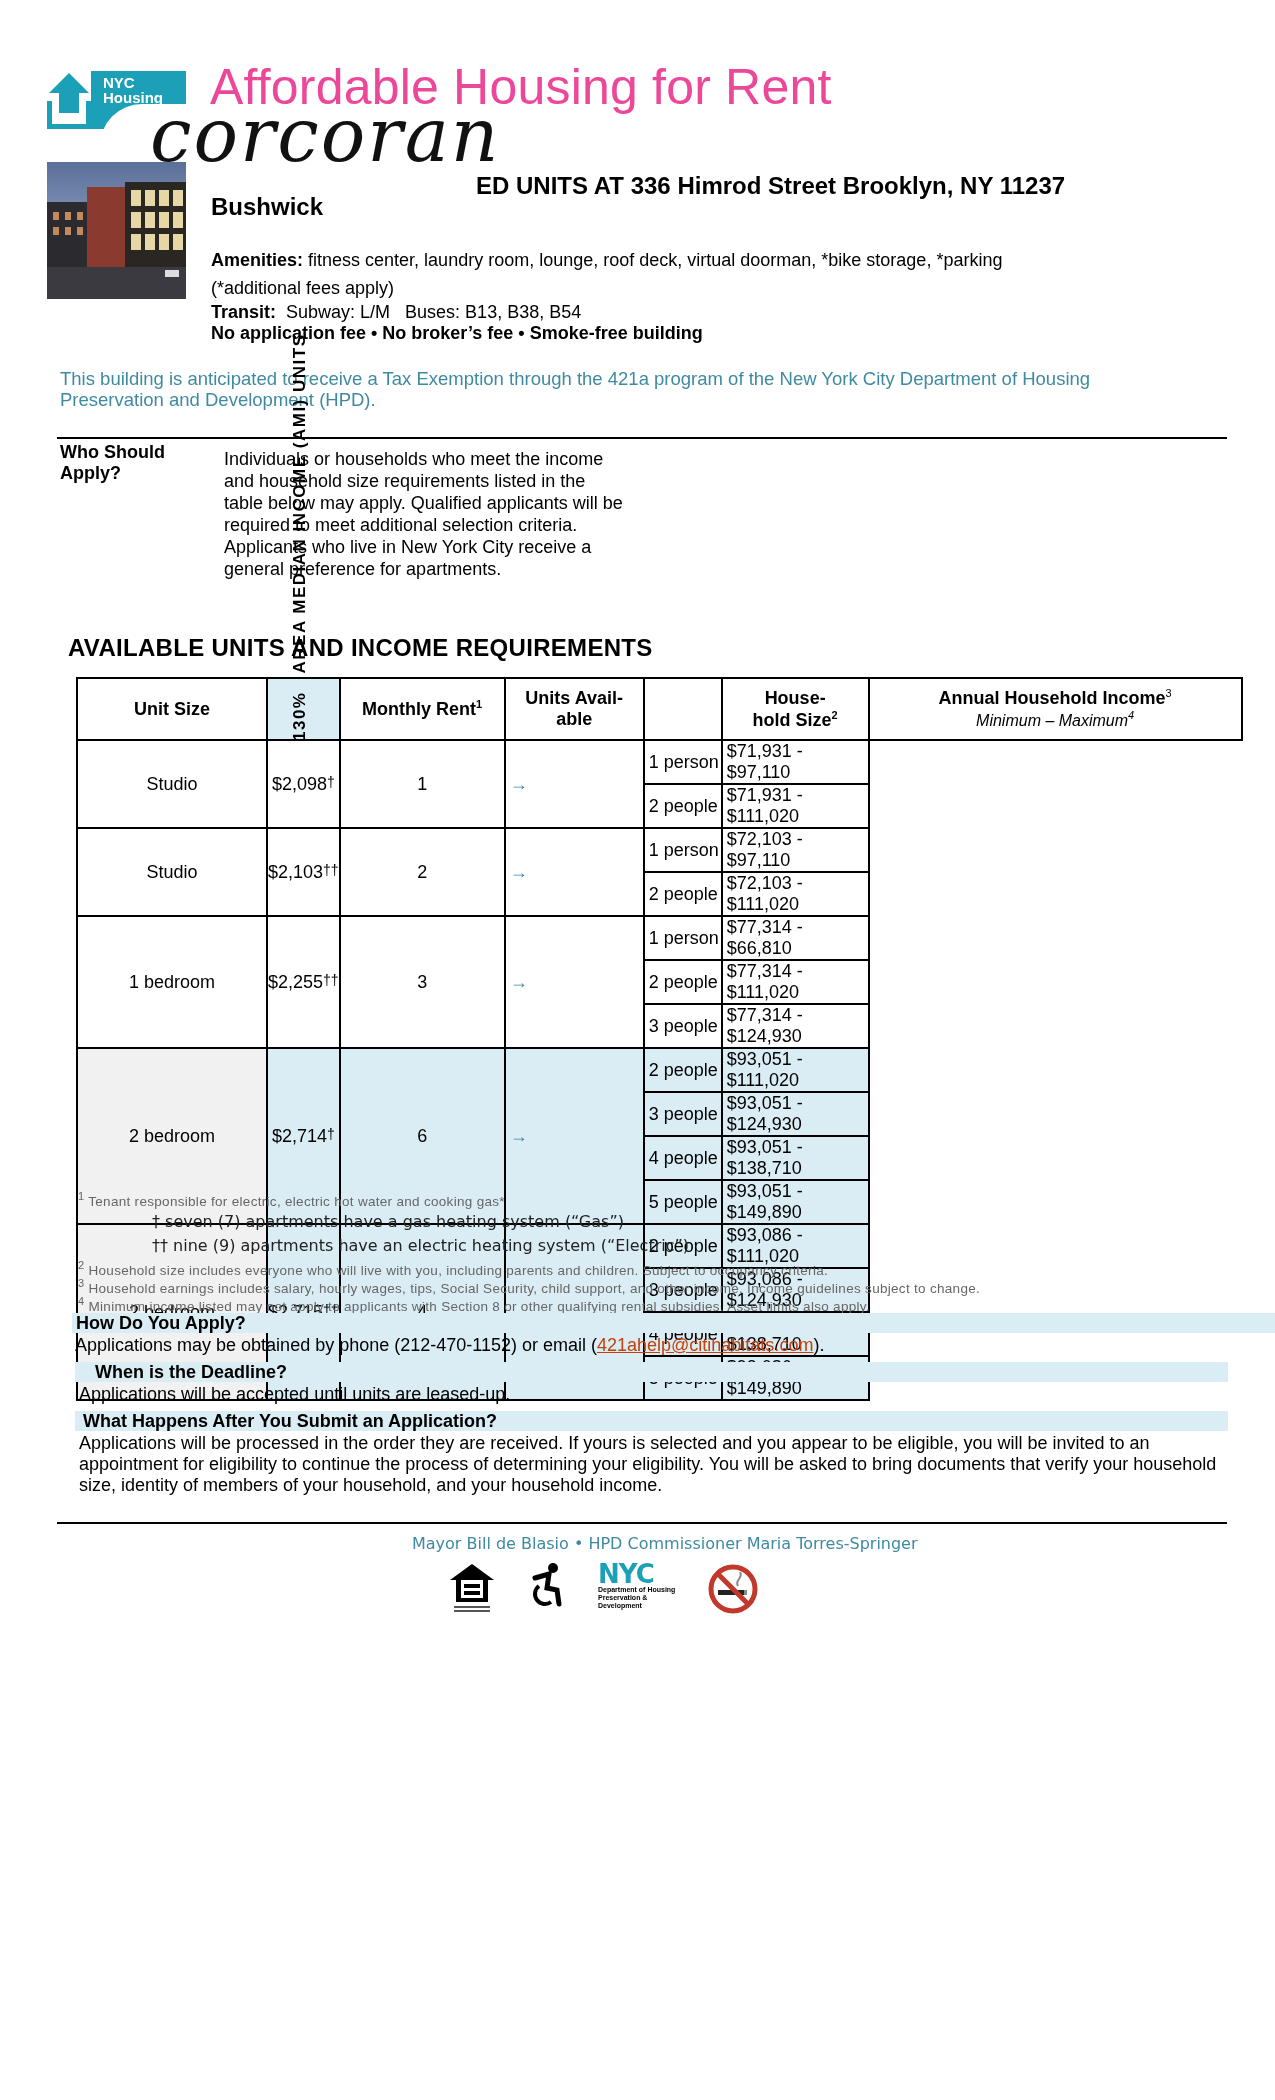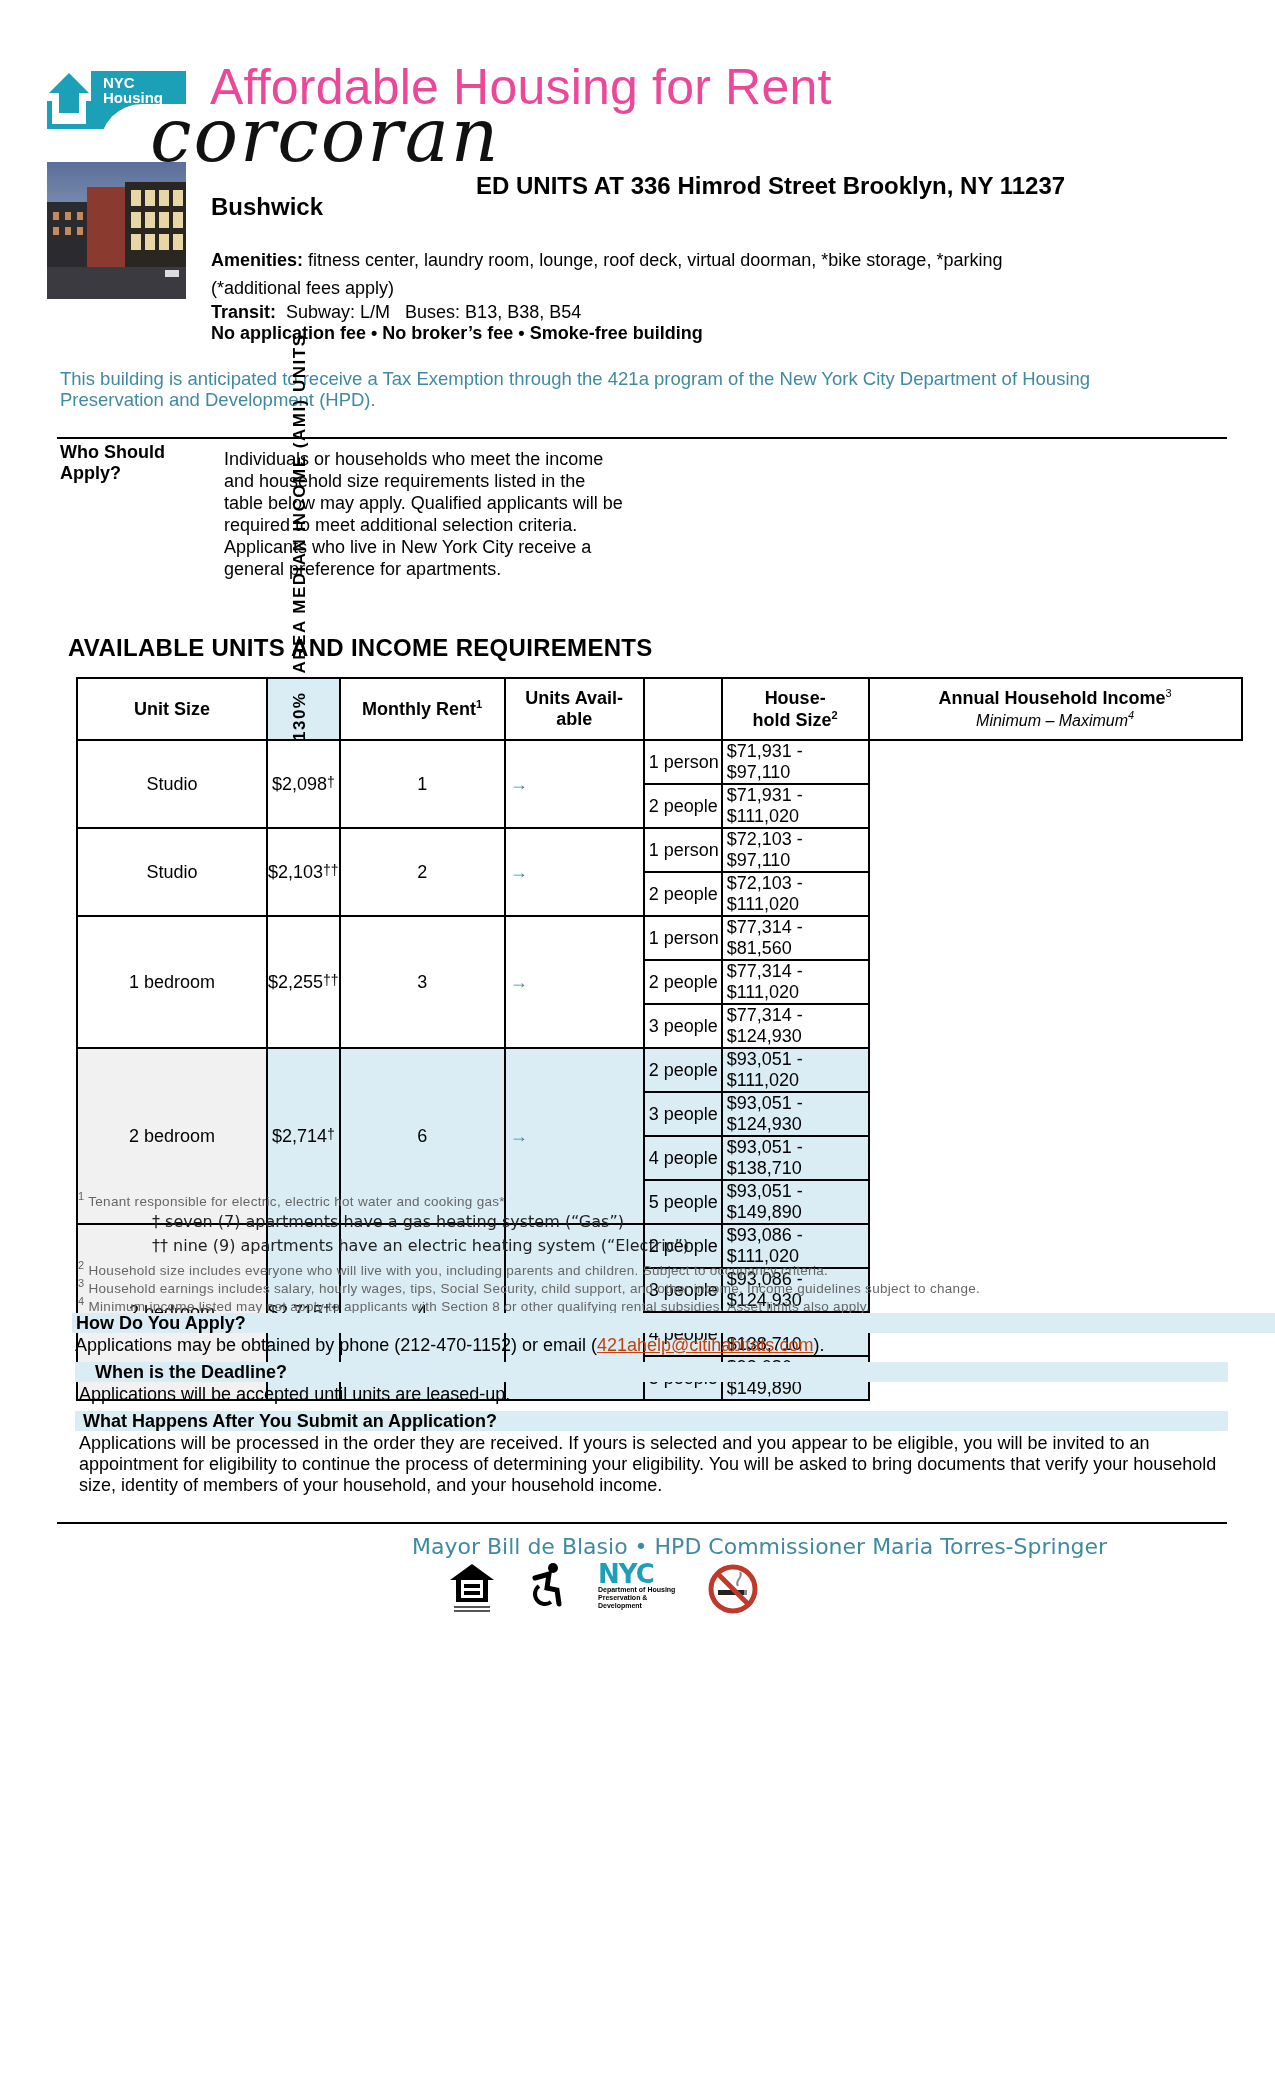--- a/index.html
+++ b/index.html
@@ -31,21 +31,21 @@
   .arrow{color:#3f8aa1;text-align:left !important;padding-left:4px !important;font-weight:bold;}
   .ami{width:64px;}
   .ami-text{display:block;transform:rotate(-90deg);white-space:nowrap;font-weight:bold;font-size:17px;letter-spacing:1.5px;width:64px;}
   sup{font-size:11px;}
   .foot{font-size:13.5px;color:#666;left:78px;letter-spacing:0.3px;}
   .foot-dag{font-size:16px;color:#222;left:152px;font-family:"DejaVu Sans",sans-serif;}
   .band{left:72px;width:1252px;height:20px;background:#daedf4;}
   .band-text{font-size:18px;font-weight:bold;}
   .body-text{font-size:18px;}
   a.email{color:#c2410c;text-decoration:underline;}
-  .footer-line{left:412px;top:1534px;font-size:22px;color:#3f8aa1;font-family:"DejaVu Sans",sans-serif;white-space:nowrap;}
+  .footer-line{left:412px;top:1534px;font-size:16px;color:#3f8aa1;font-family:"DejaVu Sans",sans-serif;white-space:nowrap;}
 </style>
 </head>
 <body>
 
 <div class="abs logo-arrow">
   <svg width="44" height="58" viewBox="0 0 44 58">
     <polygon points="22,2 42,22 32,22 32,42 12,42 12,22 2,22" fill="#1ba0b8"></polygon>
     <path d="M2,30 V56 H42 V30" fill="none" stroke="#1ba0b8" stroke-width="6"></path>
   </svg>
 </div>
@@ -164,21 +164,21 @@
       <tr style="height: 26px;">
         <td class="left">2 people</td>
         <td class="left">$72,103 - $111,020</td>
       </tr>
       <tr style="height: 31px;">
         <td rowspan="3">1 bedroom</td>
         <td rowspan="3"><span>$2,255</span><span style="font-size: 14px; vertical-align: top;">††</span></td>
         <td rowspan="3">3</td>
         <td rowspan="3" class="arrow">→</td>
         <td class="left">1 person</td>
-        <td class="left">$77,314 - $81,560</td>
+        <td class="left">$77,314 - $66,810</td>
       </tr>
       <tr style="height: 30px;">
         <td class="left">2 people</td>
         <td class="left">$77,314 - $111,020</td>
       </tr>
       <tr style="height: 29px;">
         <td class="left">3 people</td>
         <td class="left">$77,314 - $124,930</td>
       </tr>
       <tr style="height: 29px;">

